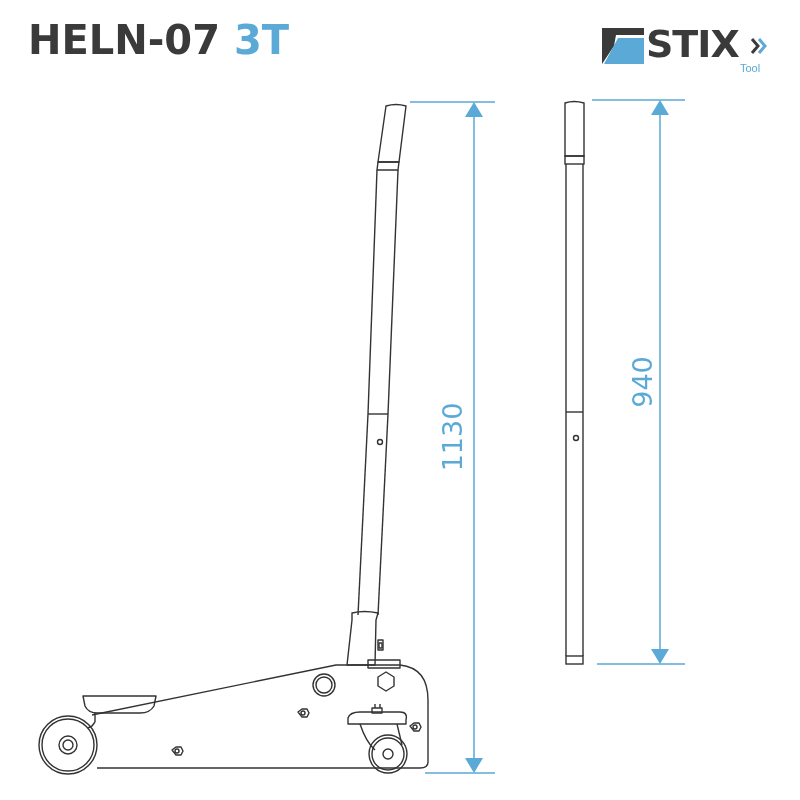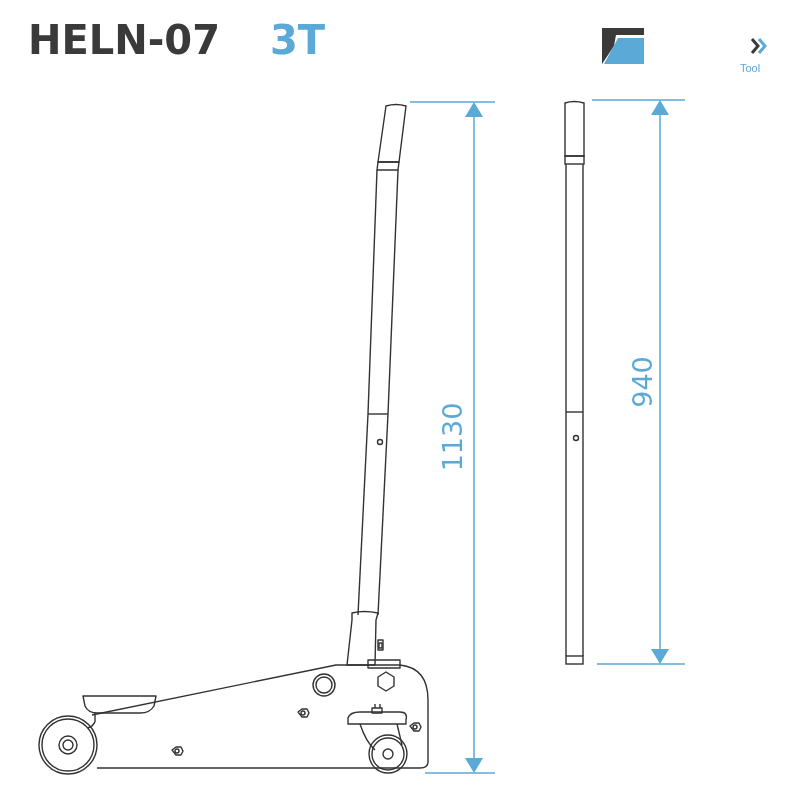--- a/index.html
+++ b/index.html
@@ -1,37 +1,38 @@
 <!DOCTYPE html>
 <html><head>
   <meta charset="utf-8">
   <style>
     html, body { margin: 0; padding: 0; background: #ffffff; }
     body { width: 800px; height: 800px; position: relative; overflow: hidden; font-family: "DejaVu Sans", sans-serif; }
     .title { position: absolute; left: 28px; top: 16px; font-family: "DejaVu Sans", sans-serif; font-weight: bold; font-size: 40px; letter-spacing: 0px; color: #3a3a3a; line-height: 48px; white-space: nowrap; }
-    .title .accent { color: #5aa9d6; margin-left: 36px; }
+    .title .accent { color: #5aa9d6; }
     .logo { position: absolute; left: 600px; top: 22px; width: 180px; height: 60px; }
     .logo-text { position: absolute; left: 46px; top: 0px; font-family: "DejaVu Sans", sans-serif; font-weight: bold; font-size: 38px; line-height: 44px; color: #3a3a3a; letter-spacing: -1px; }
     .logo-sub { position: absolute; left: 140px; top: 40px; font-family: "Liberation Sans", sans-serif; font-size: 11px; color: #5aa9d6; }
     svg.drawing { position: absolute; left: 0; top: 0; }
     .dim-label { font-family: "DejaVu Sans", sans-serif; font-size: 27px; fill: #5aa9d6; }
   </style>
 </head>
 <body>
 
 <div class="title">
   <span>HELN-07</span>
   <span class="accent">3T</span>
 </div>
 
 <div class="logo">
   <svg width="46" height="40" viewBox="0 0 46 40" style="position:absolute;left:0;top:4px;">
     <polygon points="2,2 44,2 44,9 16,9 14,20 2,38" fill="#3a3a3a"></polygon>
     <polygon points="18,12 44,12 44,38 4,38" fill="#5aa9d6"></polygon>
   </svg>
+  <span class="logo-text">STIX</span>
   <svg width="18" height="20" viewBox="0 0 18 20" style="position:absolute;left:150px;top:14px;">
     <polyline points="2,3 8,10 2,17" fill="none" stroke="#3a3a3a" stroke-width="3"></polyline>
     <polyline points="9,3 15,10 9,17" fill="none" stroke="#5aa9d6" stroke-width="3"></polyline>
   </svg>
   <span class="logo-sub">Tool</span>
 </div>
 
 <svg class="drawing" width="800" height="800" viewBox="0 0 800 800">
 
   <g fill="none" stroke="#333333" stroke-width="1.4" stroke-linejoin="round">

